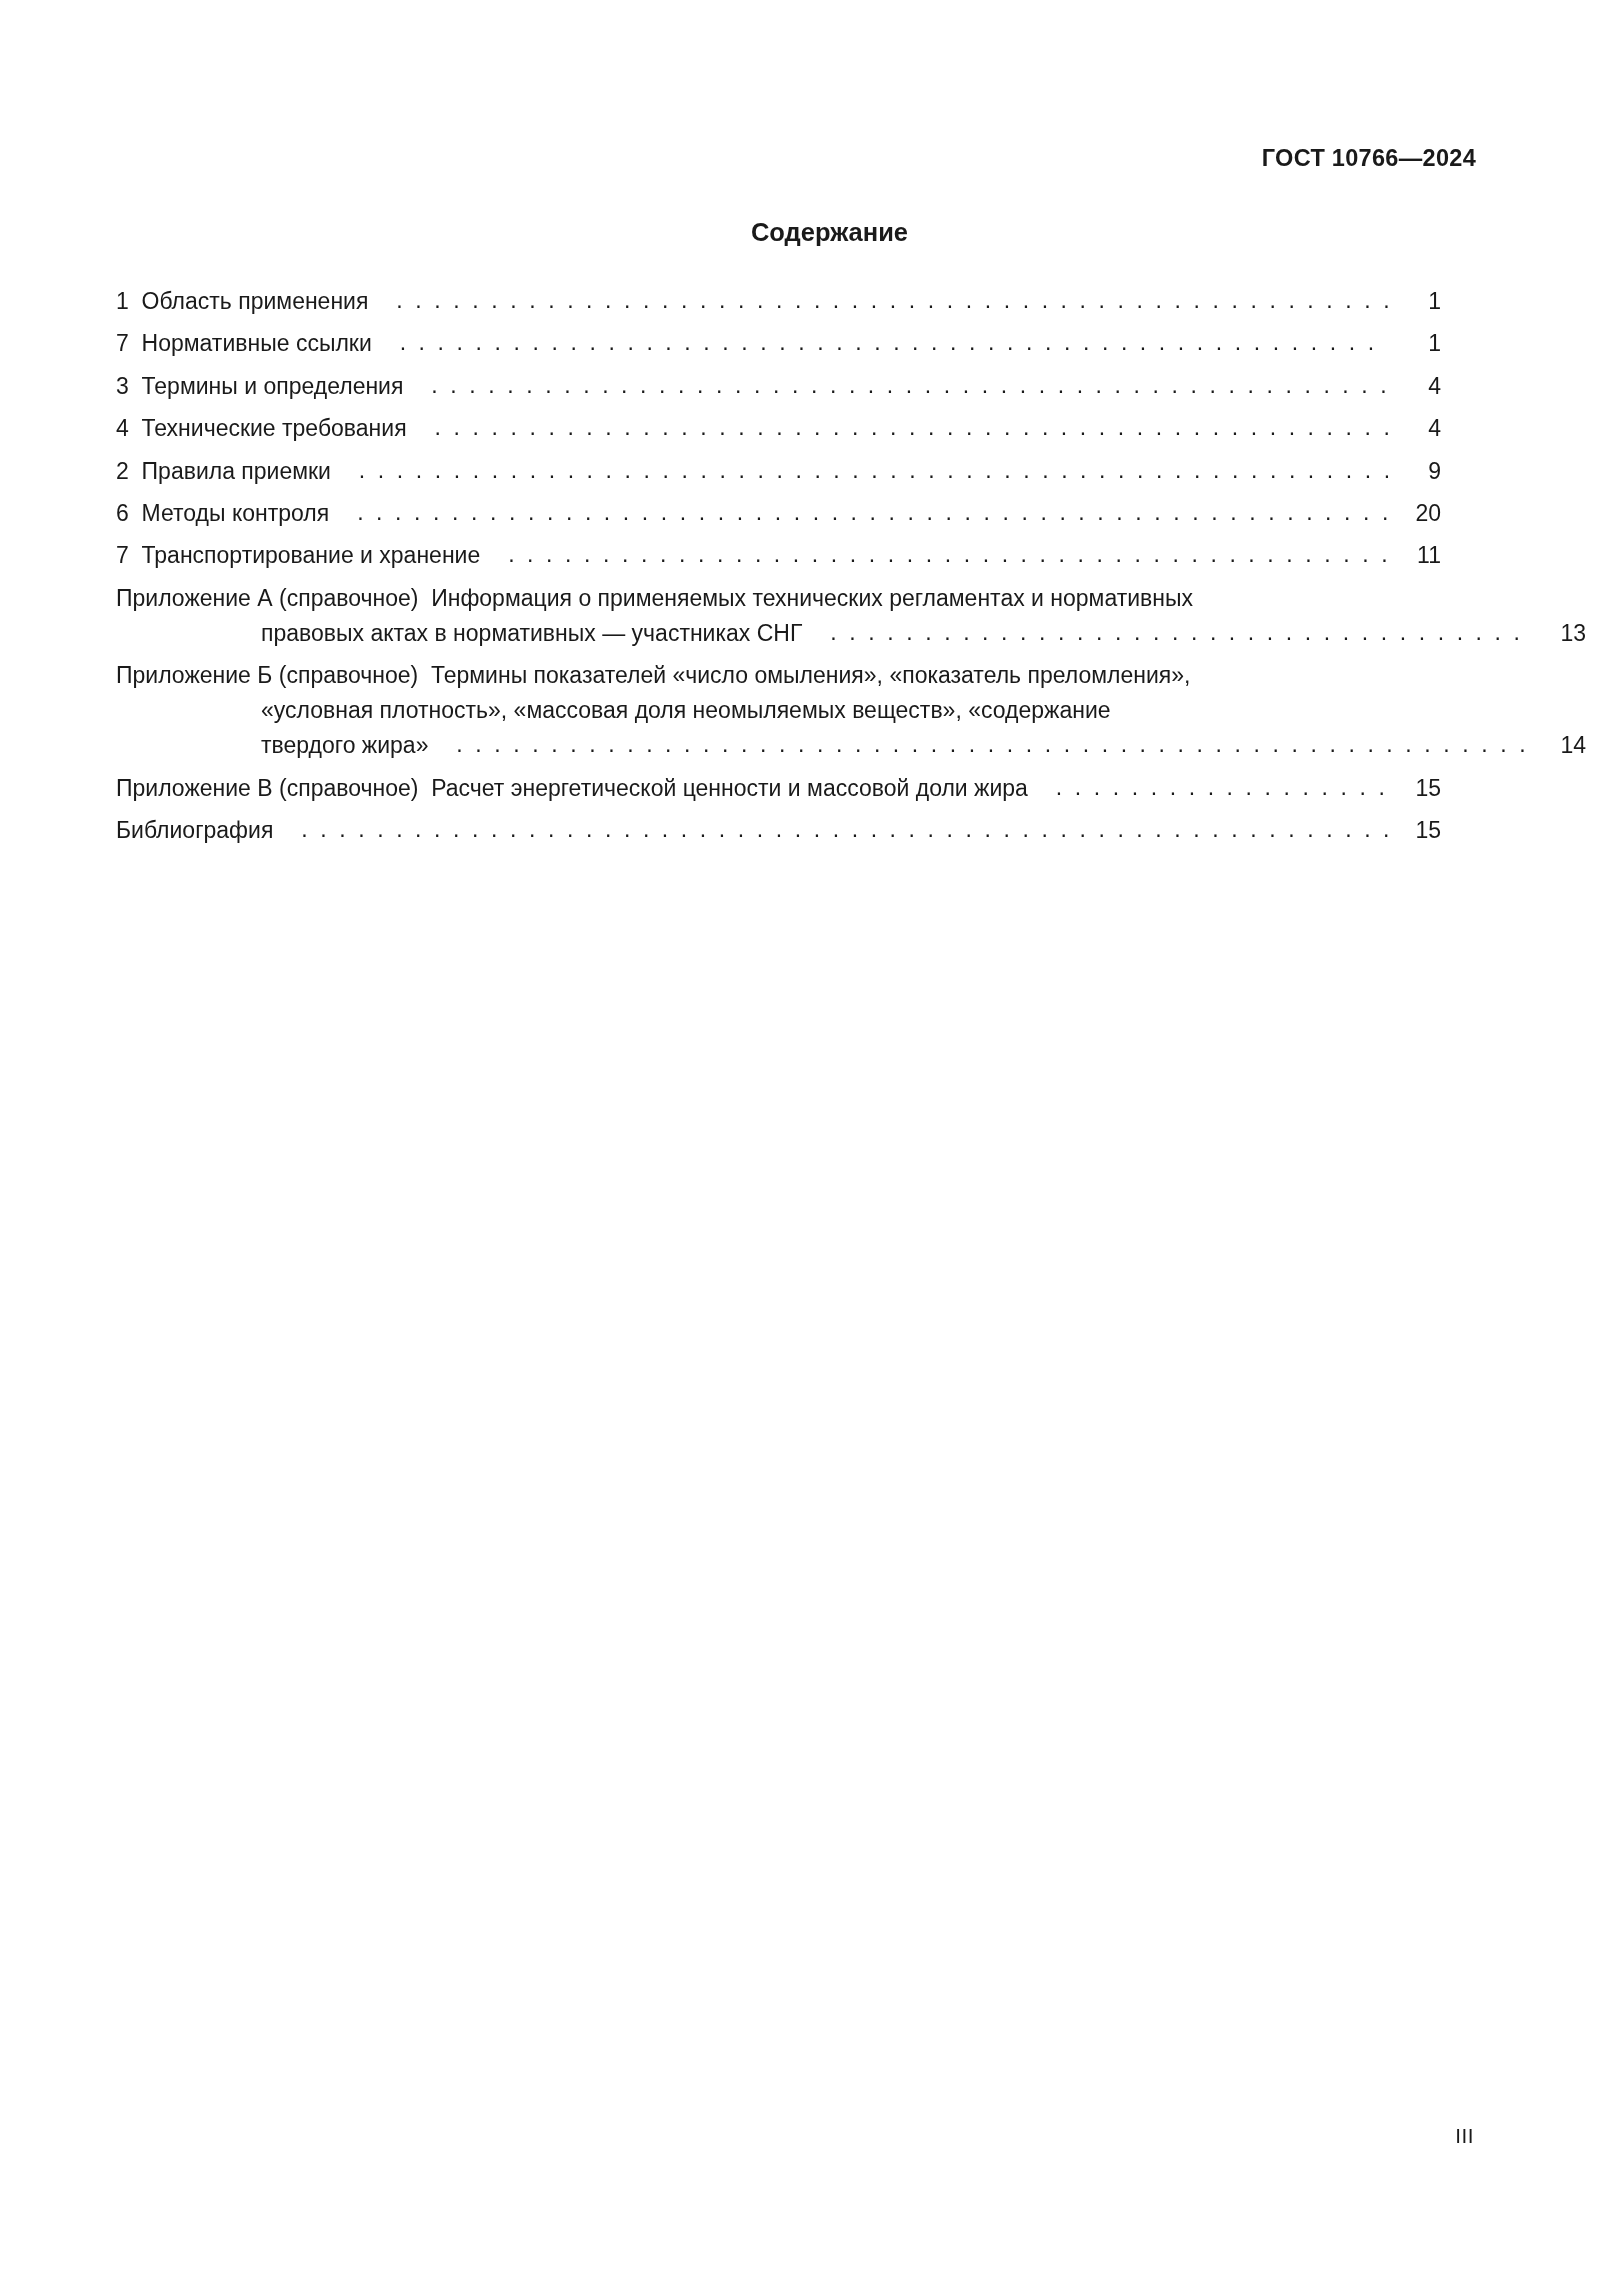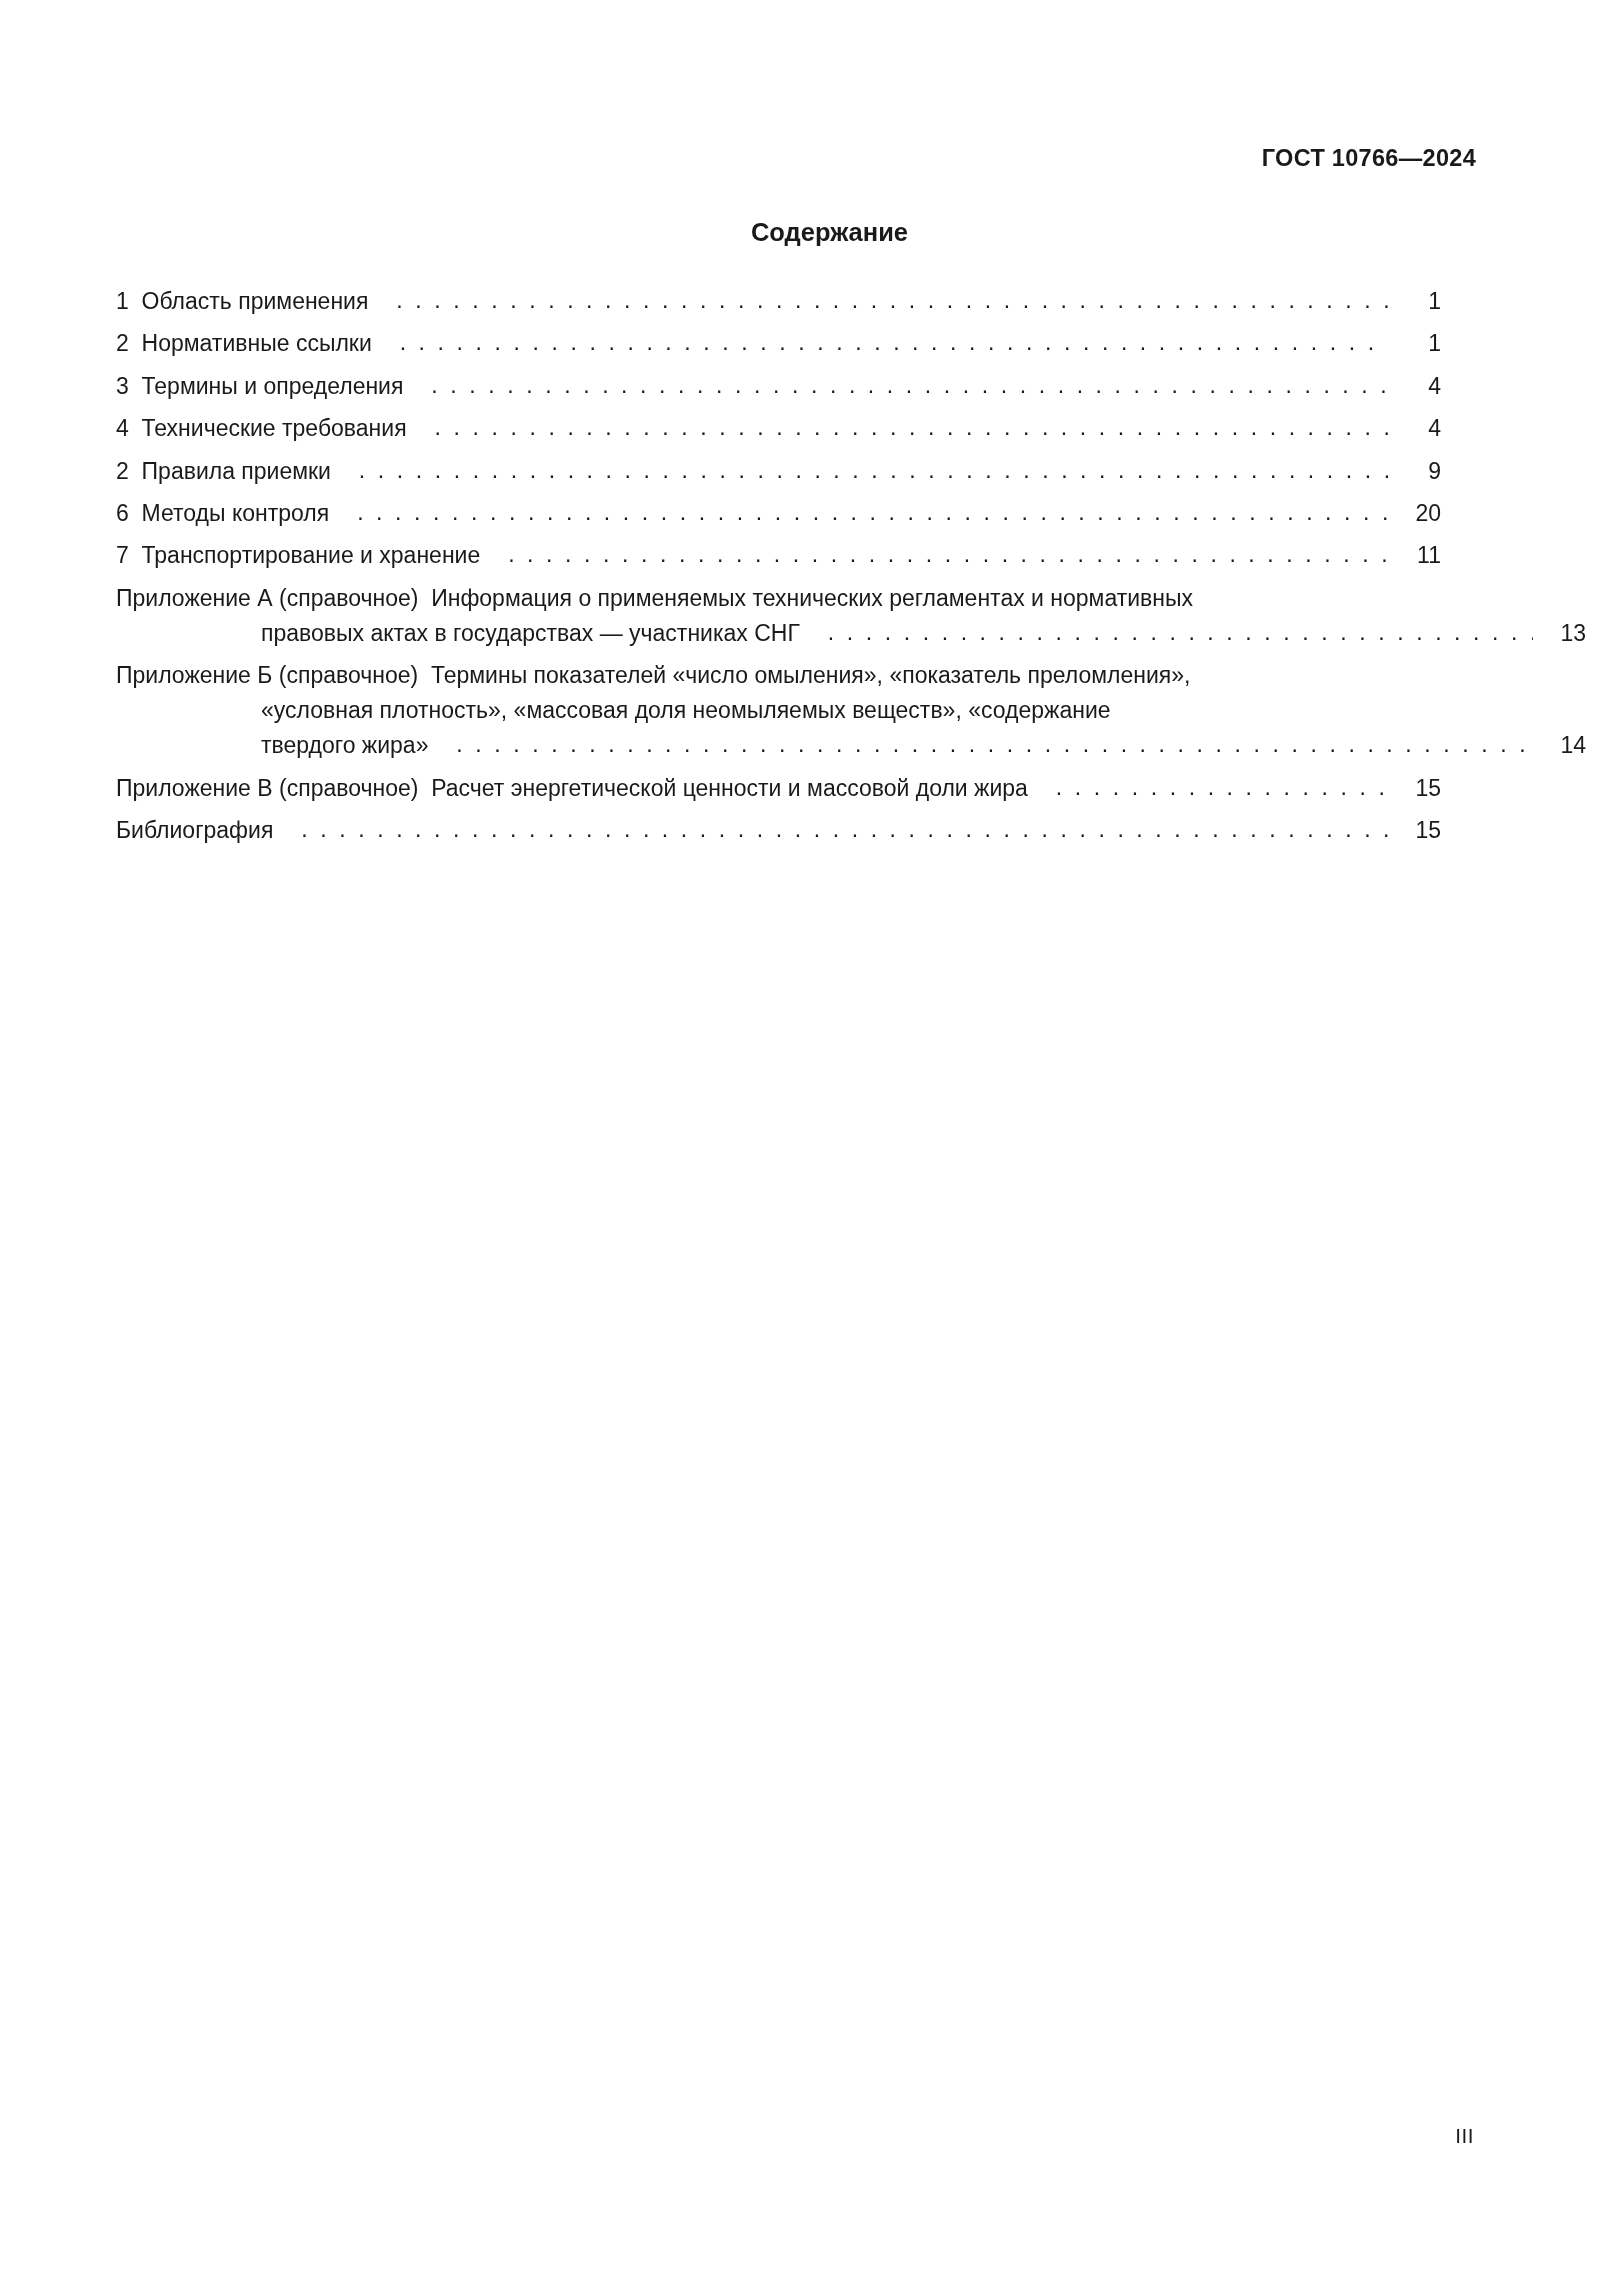--- a/index.html
+++ b/index.html
@@ -110,21 +110,21 @@
           <div class="row">
             <span class="txt">1  Область применения</span>
             <span class="leader">. . . . . . . . . . . . . . . . . . . . . . . . . . . . . . . . . . . . . . . . . . . . . . . . . . . . . . . . . . . . . . . . . . . . . . . . . . . . . . . . . . . . . . . . . . . . . . . . . . . . . . . . . . . . . . . . . . . . . . . . . . . . . . . . . . . . . . . . . . . . . . . . . . . . . . . . . . . . . . . . . . . . . . . . . . . . . . . . . . . . . . . . . . . . . . . . . . . . . . . . </span>
             <span class="pageno">1</span>
           </div>
         </span>
       </div>
       <div class="toc-entry">
         <span class="rows">
           <div class="row">
-            <span class="txt">2  Нормативные ссылки</span>
+            <span class="txt">7  Нормативные ссылки</span>
             <span class="leader">. . . . . . . . . . . . . . . . . . . . . . . . . . . . . . . . . . . . . . . . . . . . . . . . . . . . . . . . . . . . . . . . . . . . . . . . . . . . . . . . . . . . . . . . . . . . . . . . . . . . . . . . . . . . . . . . . . . . . . . . . . . . . . . . . . . . . . . . . . . . . . . . . . . . . . . . . . . . . . . . . . . . . . . . . . . . . . . . . . . . . . . . . . . . . . . . . . . . . . . . </span>
             <span class="pageno">1</span>
           </div>
         </span>
       </div>
       <div class="toc-entry">
         <span class="rows">
           <div class="row">
             <span class="txt">3  Термины и определения</span>
             <span class="leader">. . . . . . . . . . . . . . . . . . . . . . . . . . . . . . . . . . . . . . . . . . . . . . . . . . . . . . . . . . . . . . . . . . . . . . . . . . . . . . . . . . . . . . . . . . . . . . . . . . . . . . . . . . . . . . . . . . . . . . . . . . . . . . . . . . . . . . . . . . . . . . . . . . . . . . . . . . . . . . . . . . . . . . . . . . . . . . . . . . . . . . . . . . . . . . . . . . . . . . . . </span>
@@ -169,21 +169,21 @@
         </span>
       </div>
       <div class="toc-entry">
         <span class="rows">
           <div class="row no-leader">
             <span class="txt">Приложение А (справочное)  Информация о применяемых технических регламентах и нормативных</span>
             <span class="leader">. . . . . . . . . . . . . . . . . . . . . . . . . . . . . . . . . . . . . . . . . . . . . . . . . . . . . . . . . . . . . . . . . . . . . . . . . . . . . . . . . . . . . . . . . . . . . . . . . . . . . . . . . . . . . . . . . . . . . . . . . . . . . . . . . . . . . . . . . . . . . . . . . . . . . . . . . . . . . . . . . . . . . . . . . . . . . . . . . . . . . . . . . . . . . . . . . . . . . . . . </span>
             <span class="pageno"></span>
           </div>
           <div class="row hang">
-            <span class="txt">правовых актах в государствах — участниках СНГ</span>
+            <span class="txt">правовых актах в нормативных — участниках СНГ</span>
             <span class="leader">. . . . . . . . . . . . . . . . . . . . . . . . . . . . . . . . . . . . . . . . . . . . . . . . . . . . . . . . . . . . . . . . . . . . . . . . . . . . . . . . . . . . . . . . . . . . . . . . . . . . . . . . . . . . . . . . . . . . . . . . . . . . . . . . . . . . . . . . . . . . . . . . . . . . . . . . . . . . . . . . . . . . . . . . . . . . . . . . . . . . . . . . . . . . . . . . . . . . . . . . </span>
             <span class="pageno">13</span>
           </div>
         </span>
       </div>
       <div class="toc-entry">
         <span class="rows">
           <div class="row no-leader">
             <span class="txt">Приложение Б (справочное)  Термины показателей «число омыления», «показатель преломления»,</span>
             <span class="leader">. . . . . . . . . . . . . . . . . . . . . . . . . . . . . . . . . . . . . . . . . . . . . . . . . . . . . . . . . . . . . . . . . . . . . . . . . . . . . . . . . . . . . . . . . . . . . . . . . . . . . . . . . . . . . . . . . . . . . . . . . . . . . . . . . . . . . . . . . . . . . . . . . . . . . . . . . . . . . . . . . . . . . . . . . . . . . . . . . . . . . . . . . . . . . . . . . . . . . . . . </span>

